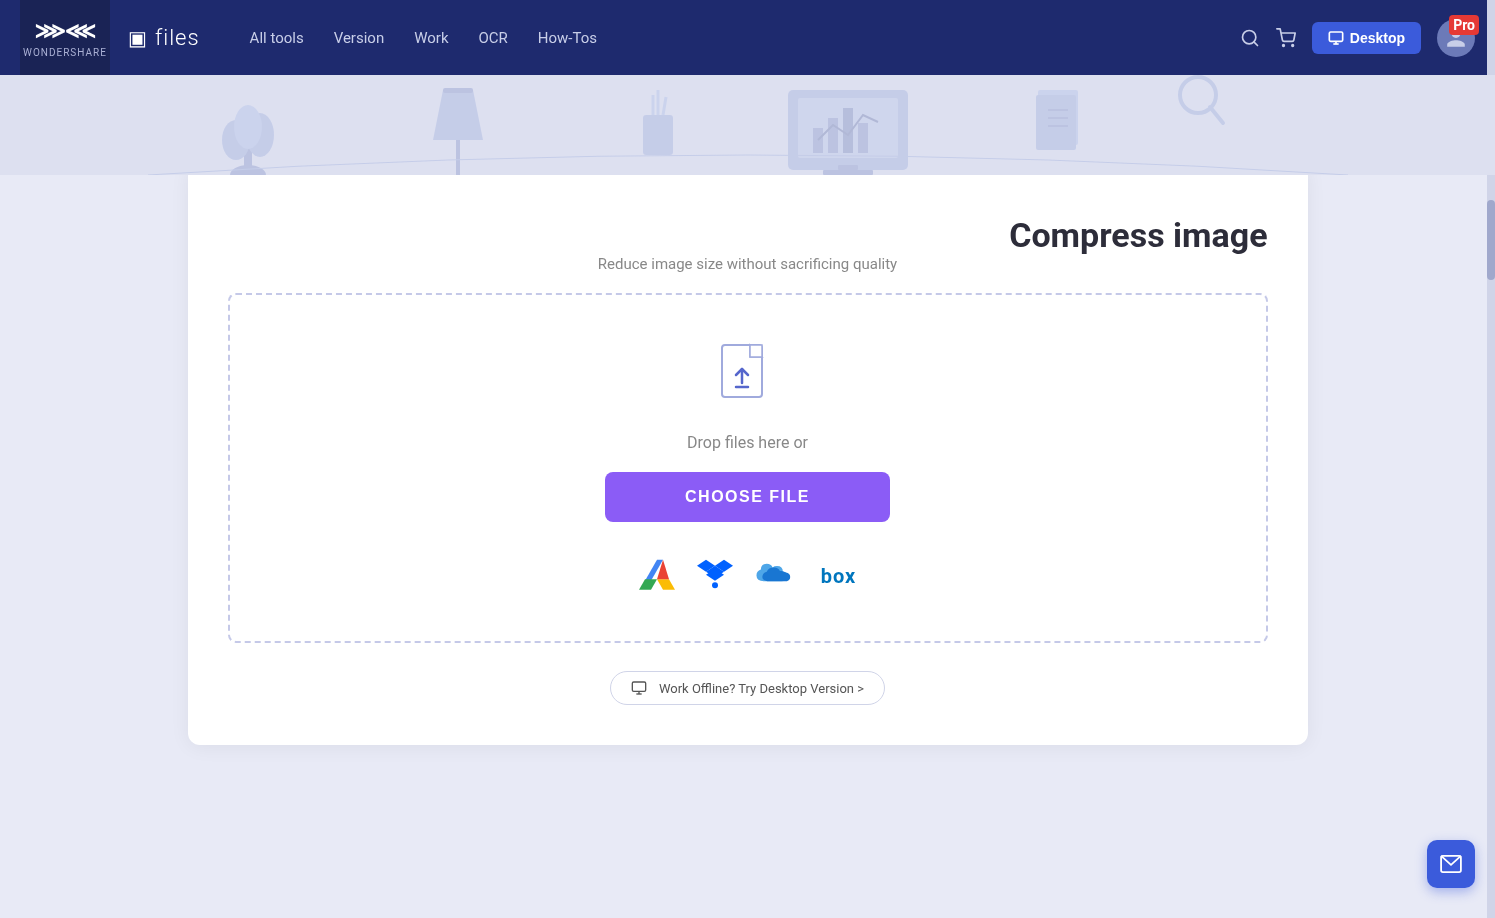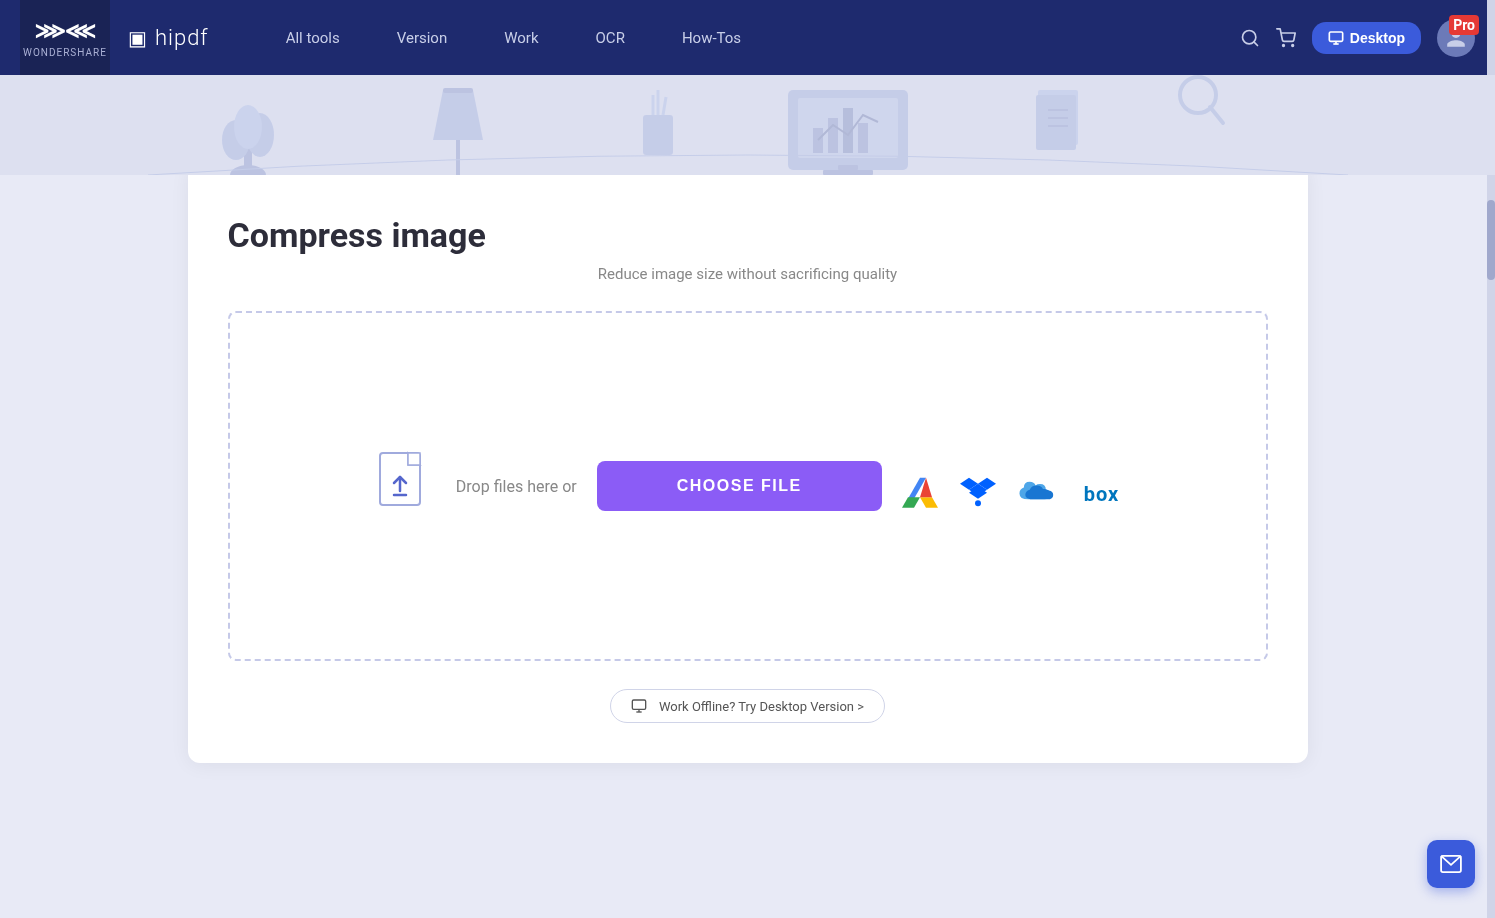--- a/index.html
+++ b/index.html
@@ -68,42 +68,41 @@
       align-items: center;
       gap: 30px;
       margin-left: 30px;
       flex: 1;
     }
     .nav-link {
       color: #c8cee8;
       text-decoration: none;
       font-size: 15px;
       cursor: pointer;
-      margin-left: 27px;
     }
     .nav-actions {
       display: flex;
       align-items: center;
       gap: 16px;
     }
     .nav-icon-btn {
       color: #c8cee8;
       font-size: 20px;
       cursor: pointer;
       background: none;
       border: none;
       display: flex;
       align-items: center;
       justify-content: center;
     }
     .desktop-btn {
       background-color: #3b5bdb;
       color: white;
       border: none;
-      border-radius: 14px;
+      border-radius: 6px;
       padding: 8px 16px;
       font-size: 14px;
       font-weight: 600;
       cursor: pointer;
       display: flex;
       align-items: center;
       gap: 6px;
     }
     .avatar-wrap {
       position: relative;
@@ -166,40 +165,39 @@
       background: white;
       border-radius: 12px;
       width: 100%;
       max-width: 1120px;
       padding: 50px 40px 40px;
       margin-top: -10px;
       box-shadow: 0 2px 20px rgba(0,0,0,0.06);
     }
 
     .card-title {
-      text-align: left;
+      text-align: right;
       font-size: 34px;
       font-weight: 700;
       color: #2d2d3a;
-      margin-bottom: 10px;
     }
     .card-subtitle {
       text-align: center;
       font-size: 15px;
       color: #888;
-      margin-bottom: 28px;
+      margin-bottom: 20px;
     }
 
     
     .dropzone {
       border: 2px dashed #c5c9e8;
       border-radius: 8px;
       min-height: 350px;
       display: flex;
-      flex-direction: row;
+      flex-direction: column;
       align-items: center;
       justify-content: center;
       gap: 20px;
       padding: 40px;
     }
 
     .upload-icon-wrap {
       display: flex;
       align-items: center;
       justify-content: center;
@@ -306,21 +304,21 @@
 </div>
 
 <nav class="navbar">
   <div class="navbar-brand">
     <div class="brand-ws">
       <div class="brand-ws-logo">⋙⋘</div>
       <div class="brand-ws-text">wondershare</div>
     </div>
     <div class="brand-hipdf">
       <span class="hipdf-icon">▣</span>
-      <span class="hipdf-text">hipdf</span>
+      <span class="hipdf-text">files</span>
     </div>
   </div>
 
   <div class="nav-links">
     <a class="nav-link">All tools</a>
     <a class="nav-link">Version</a>
     <a class="nav-link">Work</a>
     <a class="nav-link">OCR</a>
     <a class="nav-link">How-Tos</a>
   </div>

